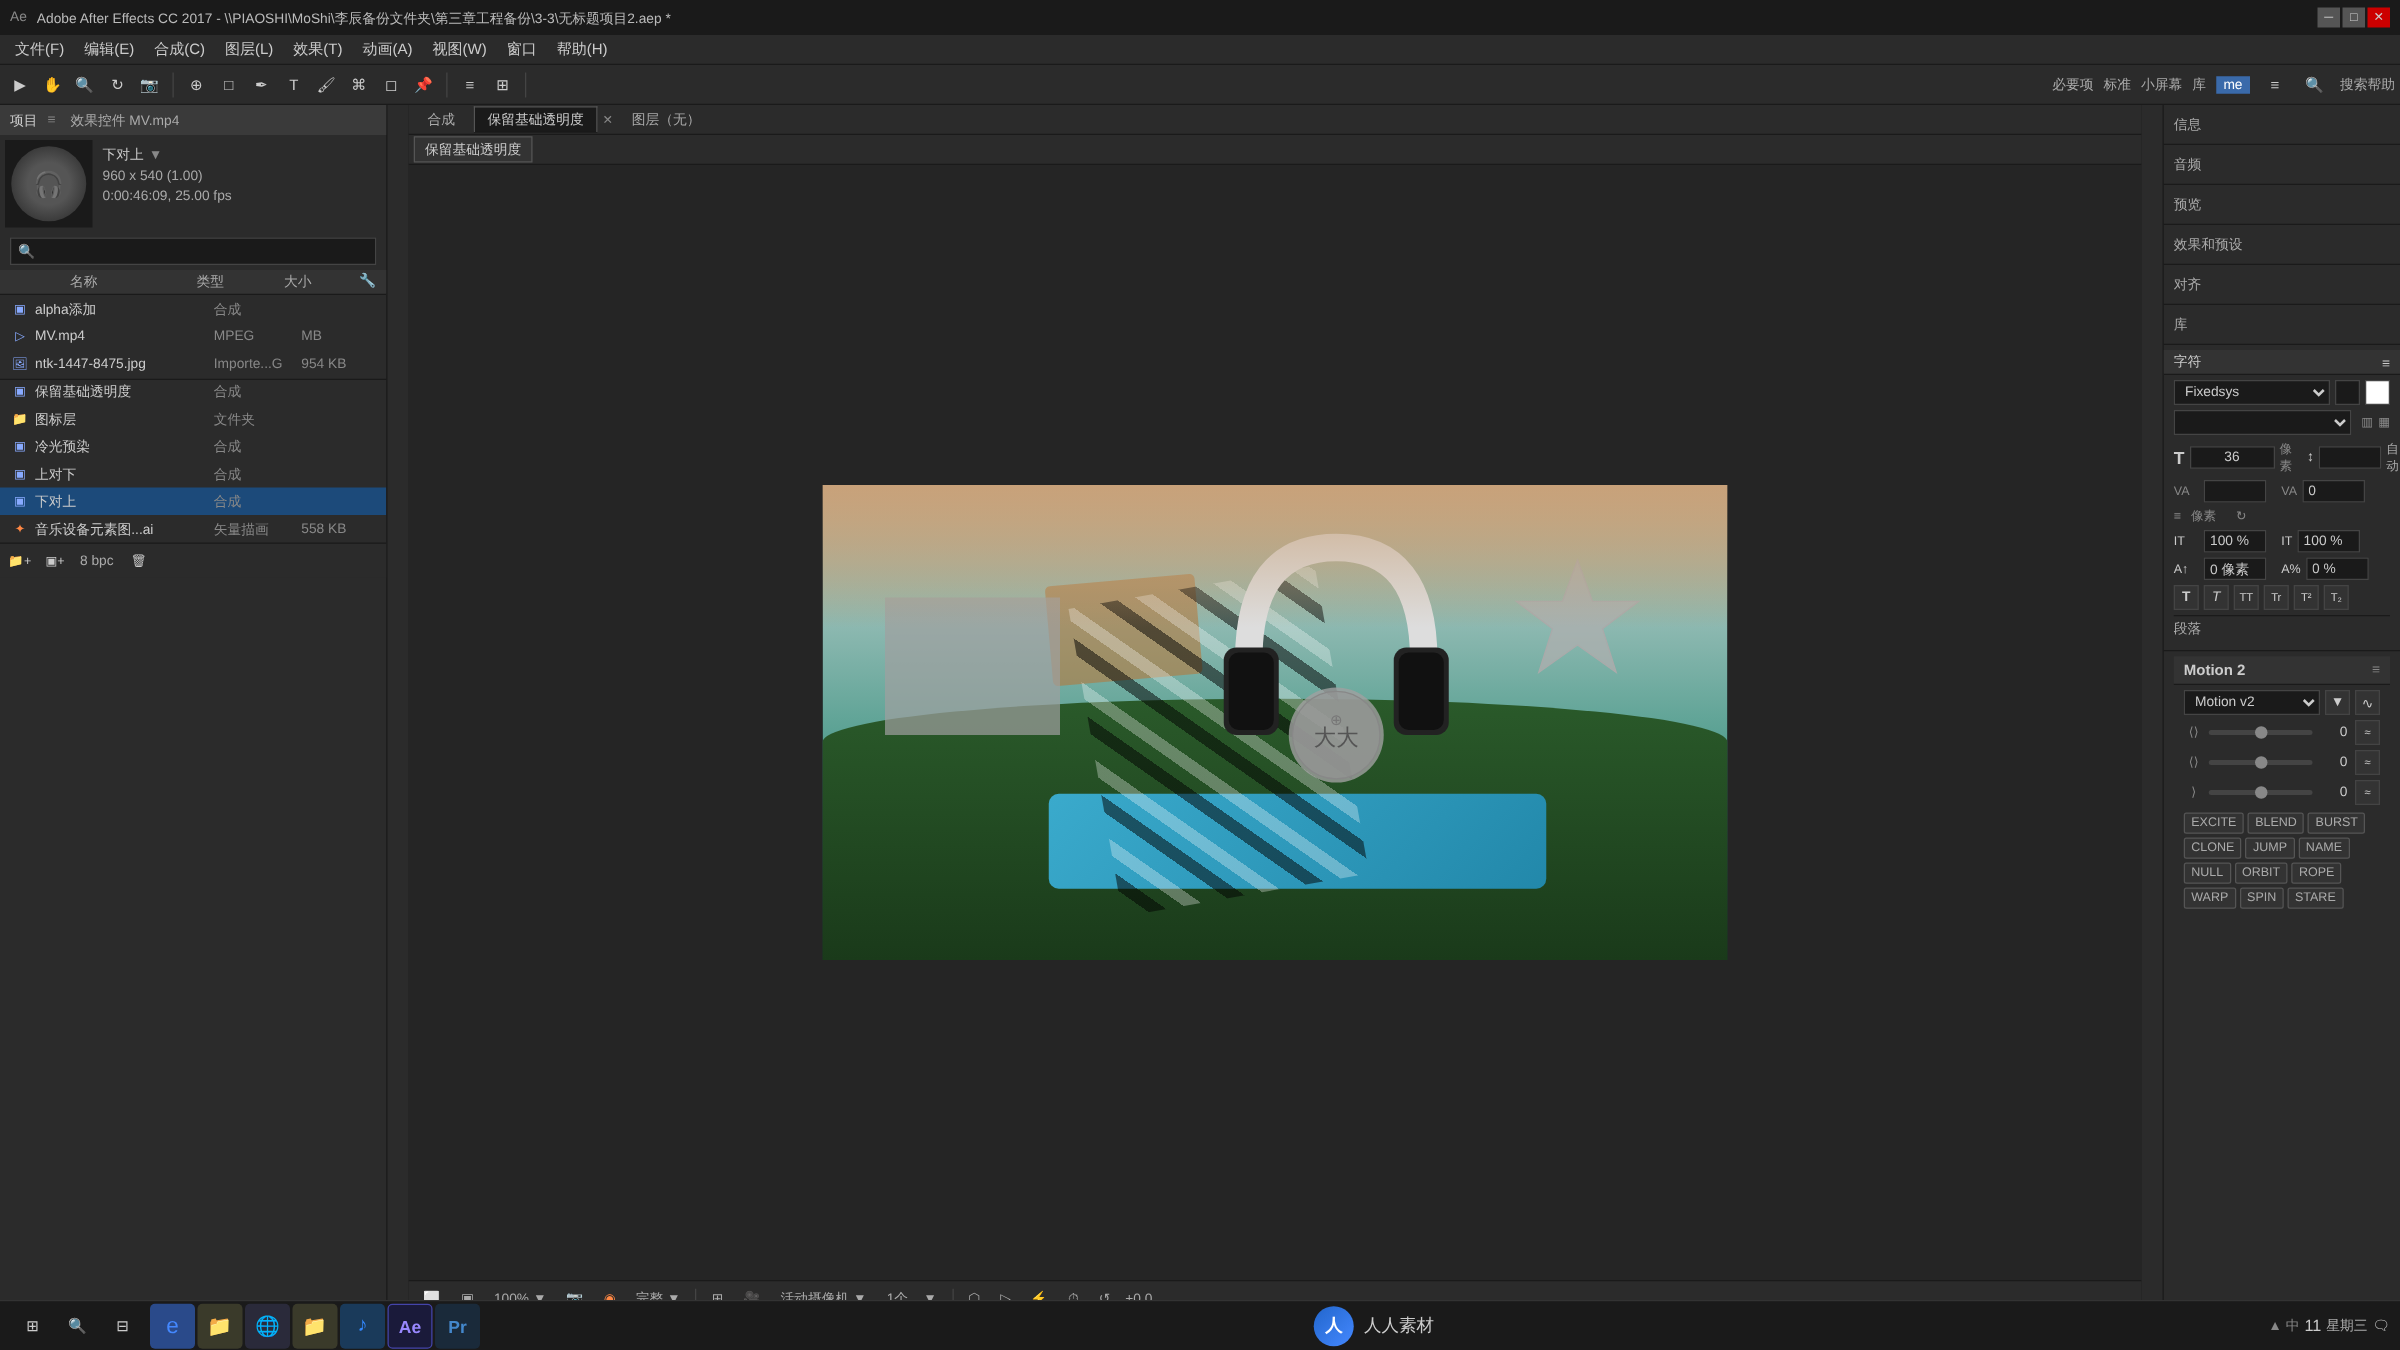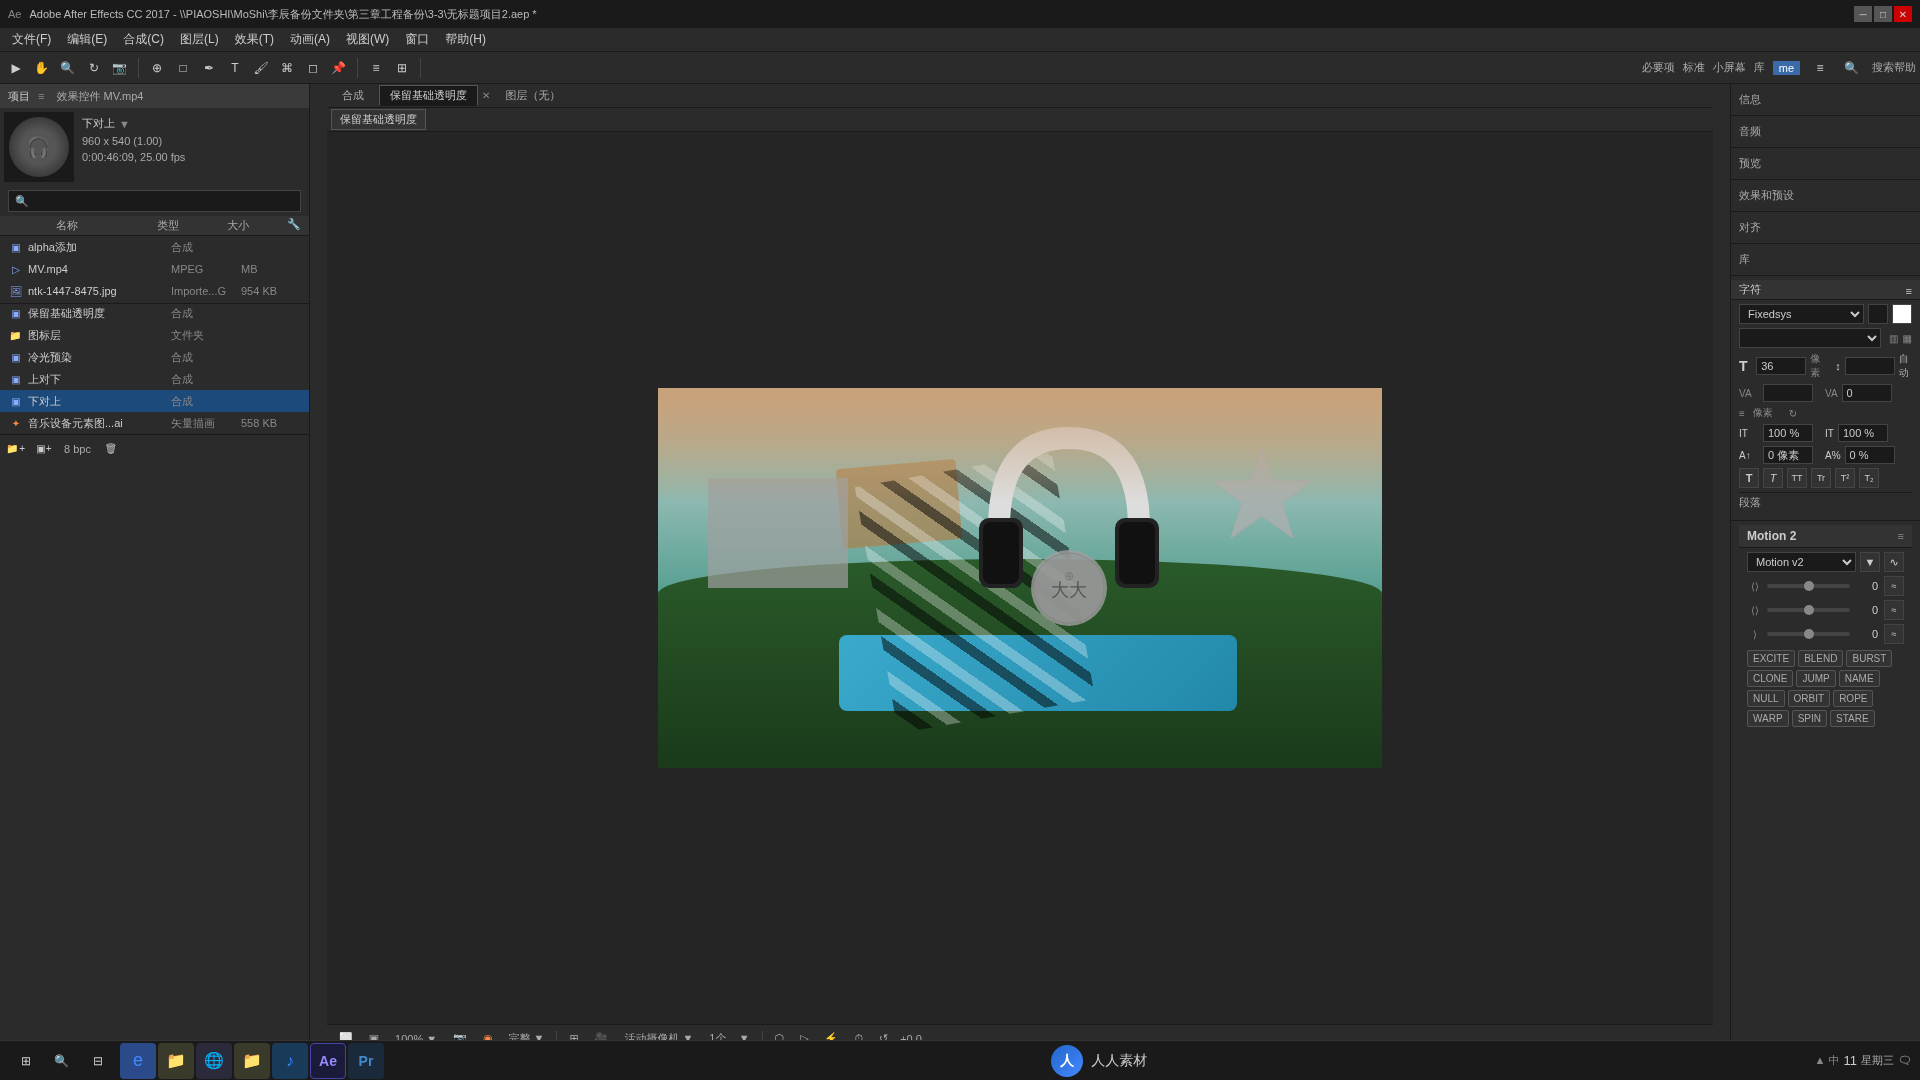--- a/index.html
+++ b/index.html
@@ -406,21 +406,21 @@
         <div class="font-row">
           <select class="font-select" style="width:80px;">
             <option></option>
           </select>
           <span style="color:#888;font-size:10px;margin-left:4px;">▥</span>
           <span style="color:#888;font-size:10px;">▦</span>
         </div>
 
         <div class="size-row">
           <span style="font-size:14px;color:#ccc;font-weight:bold;width:20px;">T</span>
-          <input type="text" class="size-input" value="36" style="width: 50px;">
+          <input type="text" class="size-input" value="36" style="width: 68px; text-align: center;">
           <span style="color:#888;font-size:10px;">像素</span>
           <span style="margin-left:8px;color:#ccc;font-size:11px;">↕</span>
           <input type="text" class="size-input" value="" style="width: 50px;">
           <span style="color:#aaa;font-size:10px;">自动</span>
         </div>
 
         <div class="size-row">
           <span style="font-size:10px;color:#888;width:20px;">VA</span>
           <input type="text" class="size-input" value="" style="width: 50px;">
           <span style="margin-left:8px;font-size:10px;color:#888;">VA</span>

